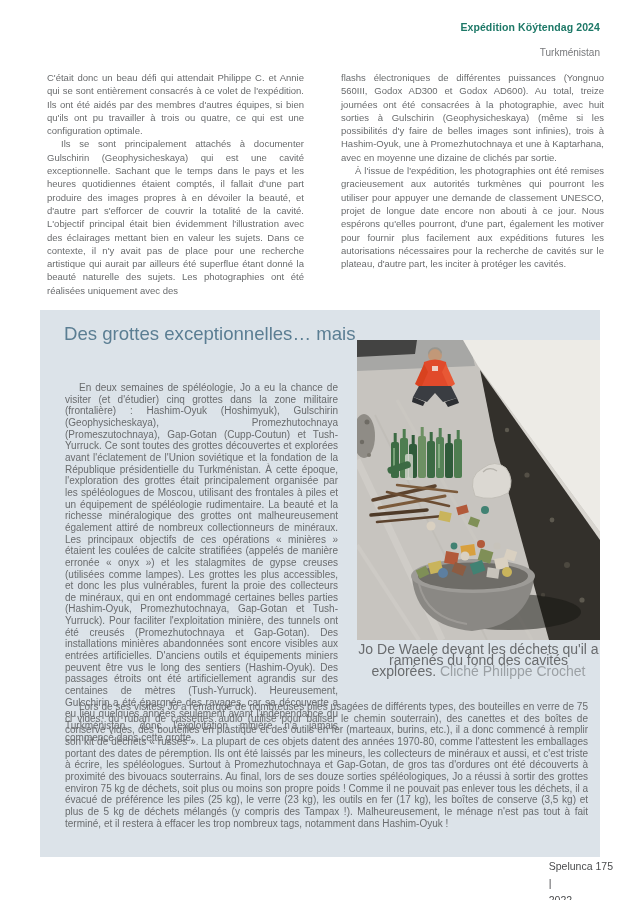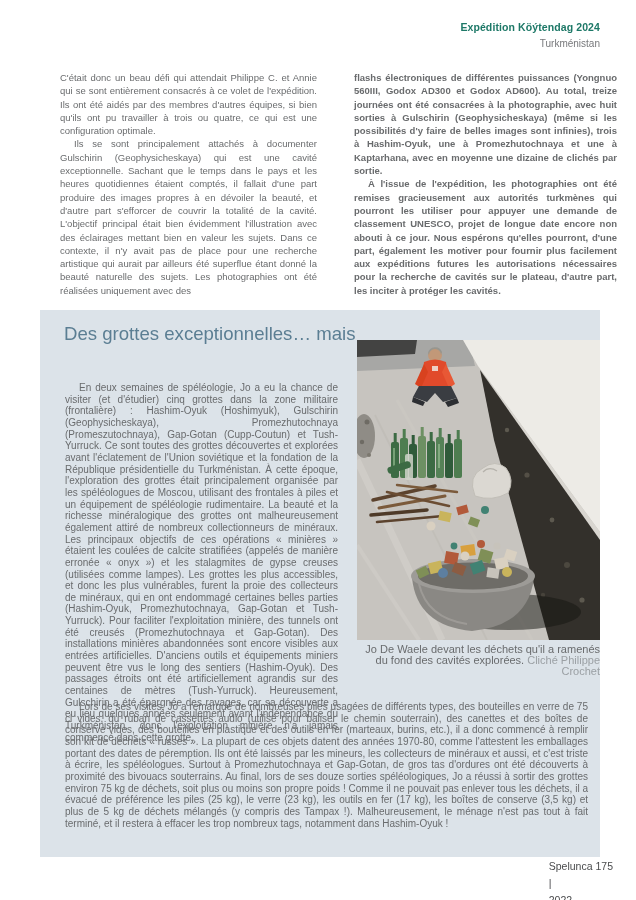--- a/index.html
+++ b/index.html
@@ -6,41 +6,41 @@
   body{
     width:636px;height:900px;background:#ffffff;
     font-family:"Liberation Sans",sans-serif;position:relative;overflow:hidden;
     -webkit-font-smoothing:antialiased;
   }
   .page{position:absolute;inset:0;}
 
   
   .header{position:absolute;top:21px;right:36px;text-align:right;line-height:1.15;}
   .header-title{font-size:10.5px;font-weight:bold;color:#1d7867;letter-spacing:.1px;text-align:right;}
-  .header-subtitle{font-size:10px;color:#77787b;margin-top:5px;}
-
-  
-  .intro{position:absolute;top:71px;left:60px;display:flex;gap:37px;}
+  .header-subtitle{font-size:10px;color:#77787b;margin-top:14px;}
+
+  
+  .intro{position:absolute;top:71px;left:47px;display:flex;gap:37px;}
   .intro .col1{width:257px;}
-  .intro .col2{width:263px;font-weight:bold;}
+  .intro .col2{width:263px;}
   p.body{margin:0;font-size:9.5px;line-height:13.3px;text-align:justify;color:#696b6d;}
   p.indent{text-indent:14px;}
 
   
   .feature-box{position:absolute;left:40px;top:310px;width:560px;height:547px;background:#dce3e9;}
   .feature-heading{position:absolute;left:24px;top:14px;width:360px;
     font-size:18.6px;line-height:20.5px;color:#5b7e93;font-weight:normal;margin:0;}
   .feature-textcol{position:absolute;left:13px;top:60px;width:297px;}
   .feature-box p.boxbody{margin:12px;font-size:10px;line-height:11.65px;text-align:justify;color:#696b6d;}
   .feature-full{position:absolute;left:13px;top:379px;width:547px;}
 
   
   .photo-wrap{position:absolute;left:317px;top:30px;width:243px;height:300px;overflow:hidden;}
   .photo-caption{position:absolute;left:317px;top:334px;width:243px;
-    font-size:11px;line-height:10.8px;color:#696b6d;text-align:right;}
+    font-size:14px;line-height:10.8px;color:#696b6d;text-align:center;}
   .photo-credit{color:#9ba0a4;}
 
   
   .footer{position:absolute;top:860px;right:23px;display:flex;align-items:baseline;gap:5px;
     font-size:10.5px;color:#4a4b4d;flex-direction:column;}
   .footer .sep{color:#4a4b4d;font-size:10.5px;}
   .footer .pagenum{font-size:20px;font-weight:bold;color:#2e2f31;letter-spacing:.5px;}
 </style>
 </head>
 <body>

